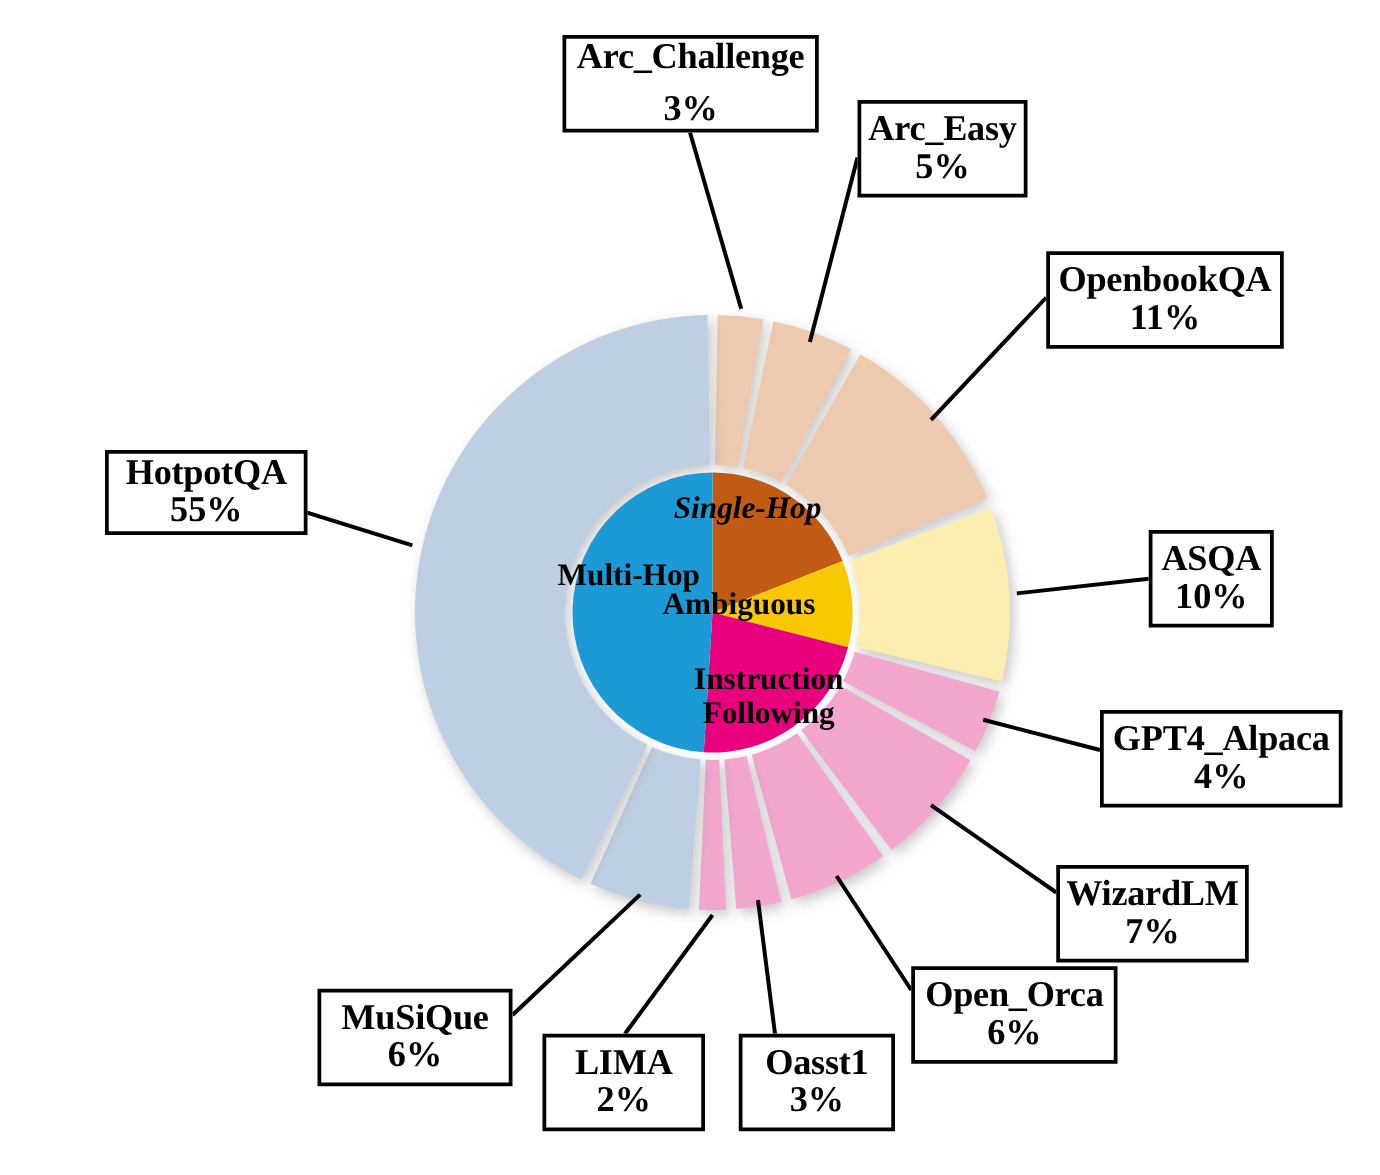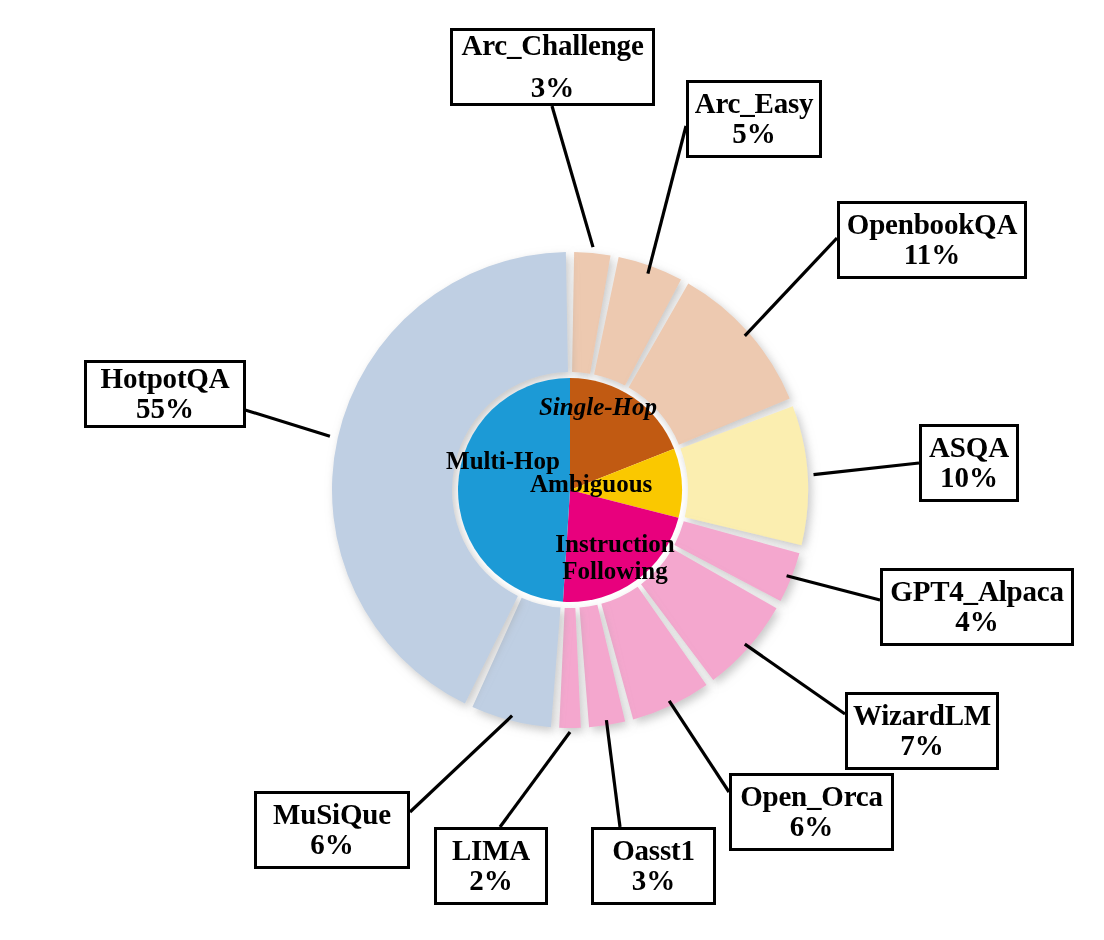--- a/index.html
+++ b/index.html
@@ -139,21 +139,21 @@
   <div class="callout-box" style="left:729px;top:773px;width:165px;height:78px;">
     <div class="callout-name">Open_Orca</div>
     <div class="callout-pct">6%</div>
   </div>
 
   <div class="callout-box" style="left:591px;top:827px;width:125px;height:78px;">
     <div class="callout-name">Oasst1</div>
     <div class="callout-pct">3%</div>
   </div>
 
-  <div class="callout-box" style="left:434px;top:827px;width:114px;height:78px;">
+  <div class="callout-box" style="left:434px;top:827px;width:130px;height:78px;">
     <div class="callout-name">LIMA</div>
     <div class="callout-pct">2%</div>
   </div>
 
   <div class="callout-box" style="left:254px;top:791px;width:156px;height:78px;">
     <div class="callout-name">MuSiQue</div>
     <div class="callout-pct">6%</div>
   </div>
 
   <div class="callout-box" style="left:48px;top:360px;width:162px;height:68px;margin-left:36px;">

